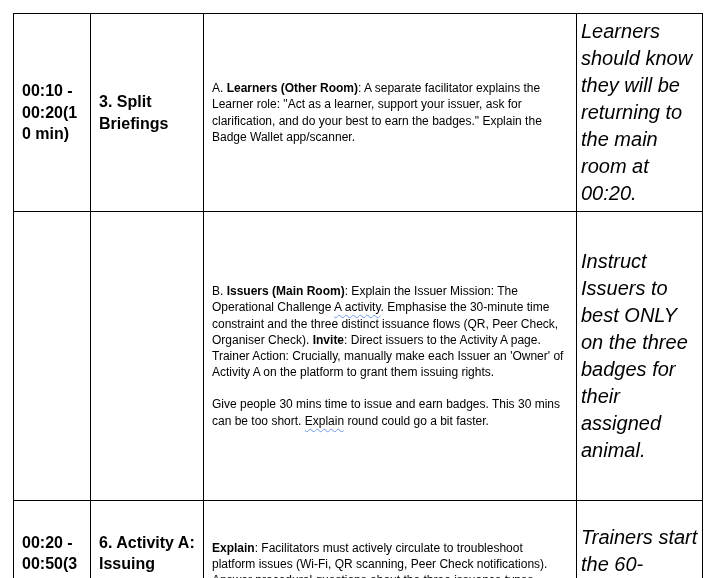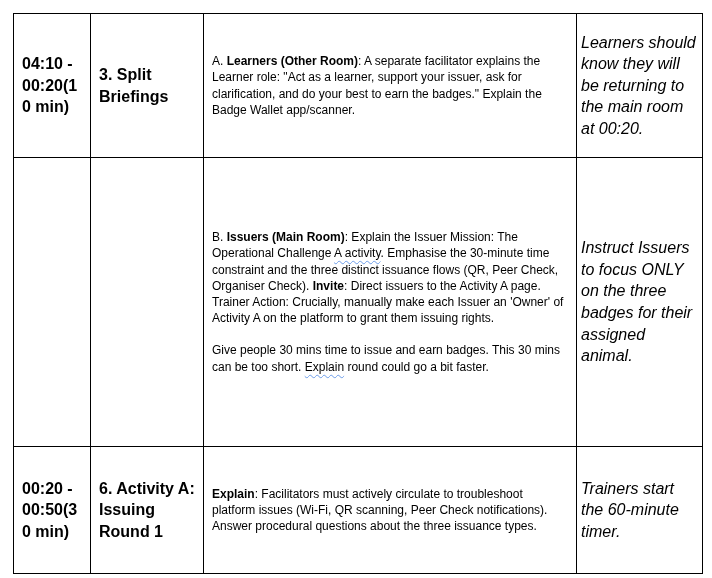--- a/index.html
+++ b/index.html
@@ -39,21 +39,21 @@
     padding: 4px 8px;
   }
   .c-desc {
     font-size: 12px;
     line-height: 1.35;
     padding: 4px 8px;
     white-space: pre-wrap;
   }
   .c-note {
     font-style: italic;
-    font-size: 16px;
+    font-size: 20px;
     line-height: 1.35;
     padding: 4px 4px;
   }
   .b { font-weight: bold; }
   .sq {
     text-decoration-line: underline;
     text-decoration-style: wavy;
     text-decoration-color: var(--squiggle-color, #6b9ce8);
     text-decoration-thickness: 1px;
     text-underline-offset: 3px;
@@ -65,32 +65,32 @@
 <div>
   <table class="agenda">
     <colgroup>
       <col class="col-time">
       <col class="col-title">
       <col class="col-desc">
       <col class="col-note">
     </colgroup>
     <tbody>
       <tr class="r0">
-        <td class="c-time">04:10 - 00:20(10 min)</td>
+        <td class="c-time">00:10 - 00:20(10 min)</td>
         <td class="c-title">3. Split Briefings</td>
         <td class="c-desc"><span>A. </span><span class="b">Learners (Other Room)</span><span>: A separate facilitator explains the Learner role: "Act as a learner, support your issuer, ask for clarification, and do your best to earn the badges." Explain the Badge Wallet app/scanner.</span></td>
         <td class="c-note">Learners should know they will be returning to the main room at 00:20.</td>
       </tr>
       <tr class="r1">
         <td class="c-time"></td>
         <td class="c-title"></td>
         <td class="c-desc"><span>B. </span><span class="b">Issuers (Main Room)</span><span>: Explain the Issuer Mission: The Operational Challenge </span><span class="sq">A activity</span><span>. Emphasise the 30-minute time constraint and the three distinct issuance flows (QR, Peer Check, Organiser Check). </span><span class="b">Invite</span><span>: Direct issuers to the Activity A page. Trainer Action: Crucially, manually make each Issuer an 'Owner' of Activity A on the platform to grant them issuing rights.
 
 Give people 30 mins time to issue and earn badges. This 30 mins can be too short. </span><span class="sq">Explain</span><span> round could go a bit faster.</span></td>
-        <td class="c-note">Instruct Issuers to focus ONLY on the three badges for their assigned animal.</td>
+        <td class="c-note">Instruct Issuers to best ONLY on the three badges for their assigned animal.</td>
       </tr>
       <tr class="r2">
         <td class="c-time">00:20 - 00:50(30 min)</td>
         <td class="c-title">6. Activity A: Issuing Round 1</td>
         <td class="c-desc"><span class="b">Explain</span><span>: Facilitators must actively circulate to troubleshoot platform issues (Wi-Fi, QR scanning, Peer Check notifications). Answer procedural questions about the three issuance types.</span></td>
         <td class="c-note">Trainers start the 60-minute timer.</td>
       </tr>
     </tbody>
   </table>
 </div>

